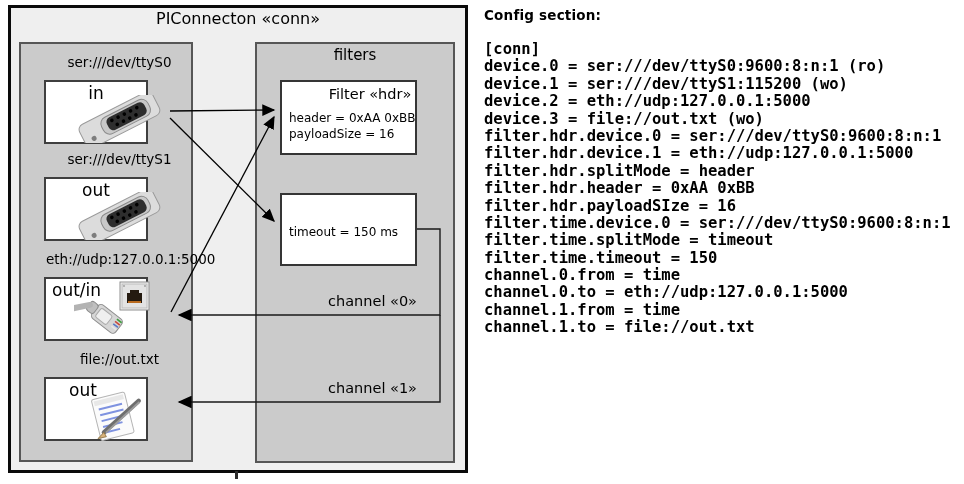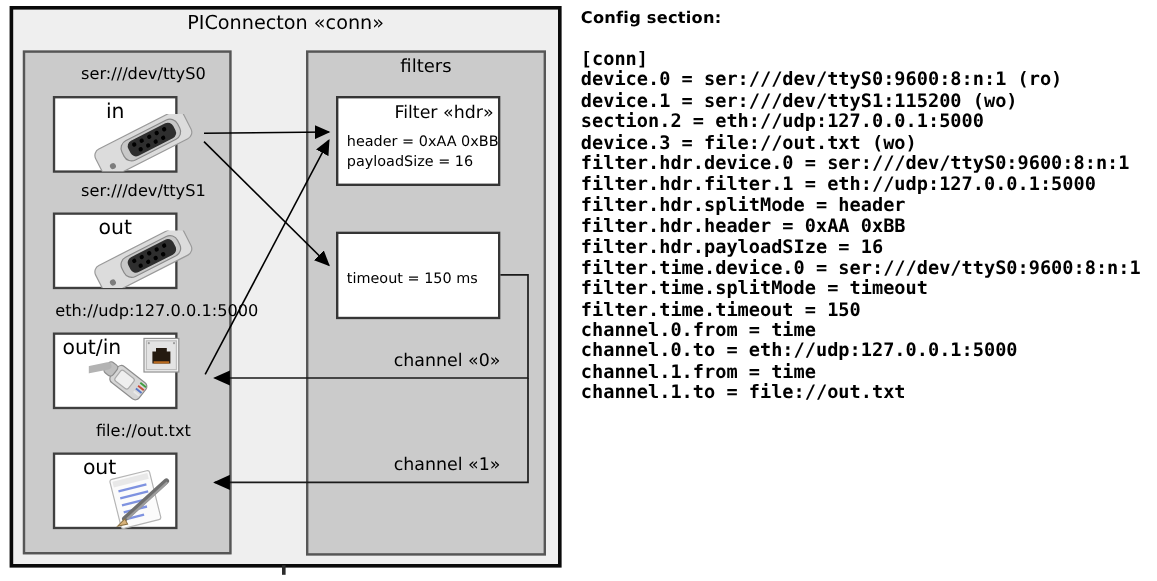--- a/index.html
+++ b/index.html
@@ -175,24 +175,24 @@
     <path d="M440,315 L440,402 L179,402" fill="none" stroke="#1a1a1a" stroke-width="1.4" marker-end="url(#ah)"></path>
   </svg>
 
   <div class="abs page-tick"></div>
 
   <div class="abs config-title">Config section:</div>
   <div class="abs config-lines">
       <div class="cfg-line">[conn]</div>
       <div class="cfg-line">device.0 = ser:///dev/ttyS0:9600:8:n:1 (ro)</div>
       <div class="cfg-line">device.1 = ser:///dev/ttyS1:115200 (wo)</div>
-      <div class="cfg-line">section.2 = eth://udp:127.0.0.1:5000</div>
+      <div class="cfg-line">device.2 = eth://udp:127.0.0.1:5000</div>
       <div class="cfg-line">device.3 = file://out.txt (wo)</div>
       <div class="cfg-line">filter.hdr.device.0 = ser:///dev/ttyS0:9600:8:n:1</div>
-      <div class="cfg-line">filter.hdr.filter.1 = eth://udp:127.0.0.1:5000</div>
+      <div class="cfg-line">filter.hdr.device.1 = eth://udp:127.0.0.1:5000</div>
       <div class="cfg-line">filter.hdr.splitMode = header</div>
       <div class="cfg-line">filter.hdr.header = 0xAA 0xBB</div>
       <div class="cfg-line">filter.hdr.payloadSIze = 16</div>
       <div class="cfg-line">filter.time.device.0 = ser:///dev/ttyS0:9600:8:n:1</div>
       <div class="cfg-line">filter.time.splitMode = timeout</div>
       <div class="cfg-line">filter.time.timeout = 150</div>
       <div class="cfg-line">channel.0.from = time</div>
       <div class="cfg-line">channel.0.to = eth://udp:127.0.0.1:5000</div>
       <div class="cfg-line">channel.1.from = time</div>
       <div class="cfg-line">channel.1.to = file://out.txt</div>

